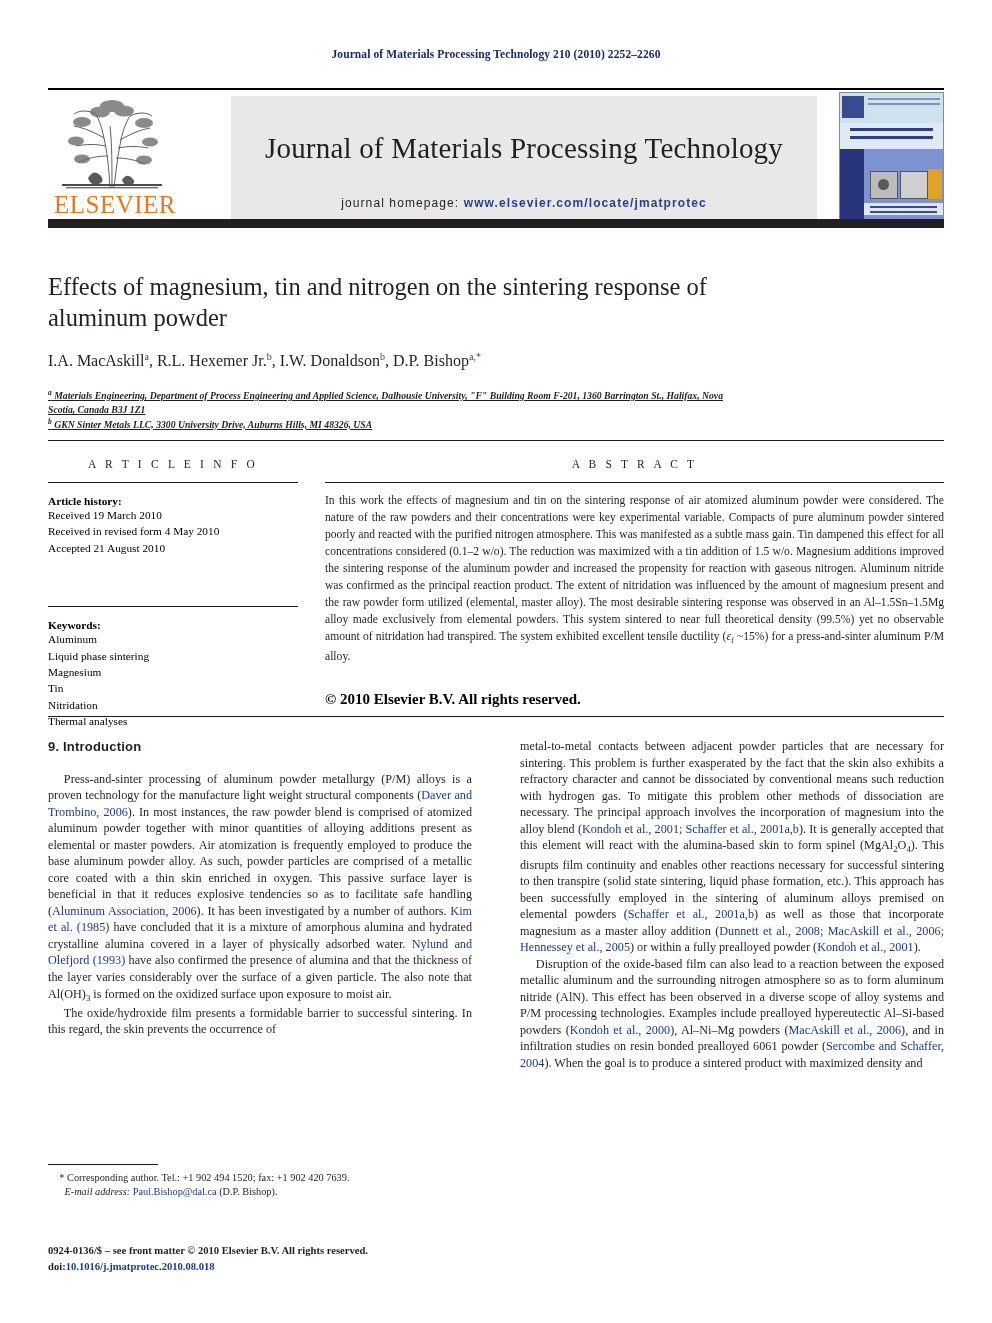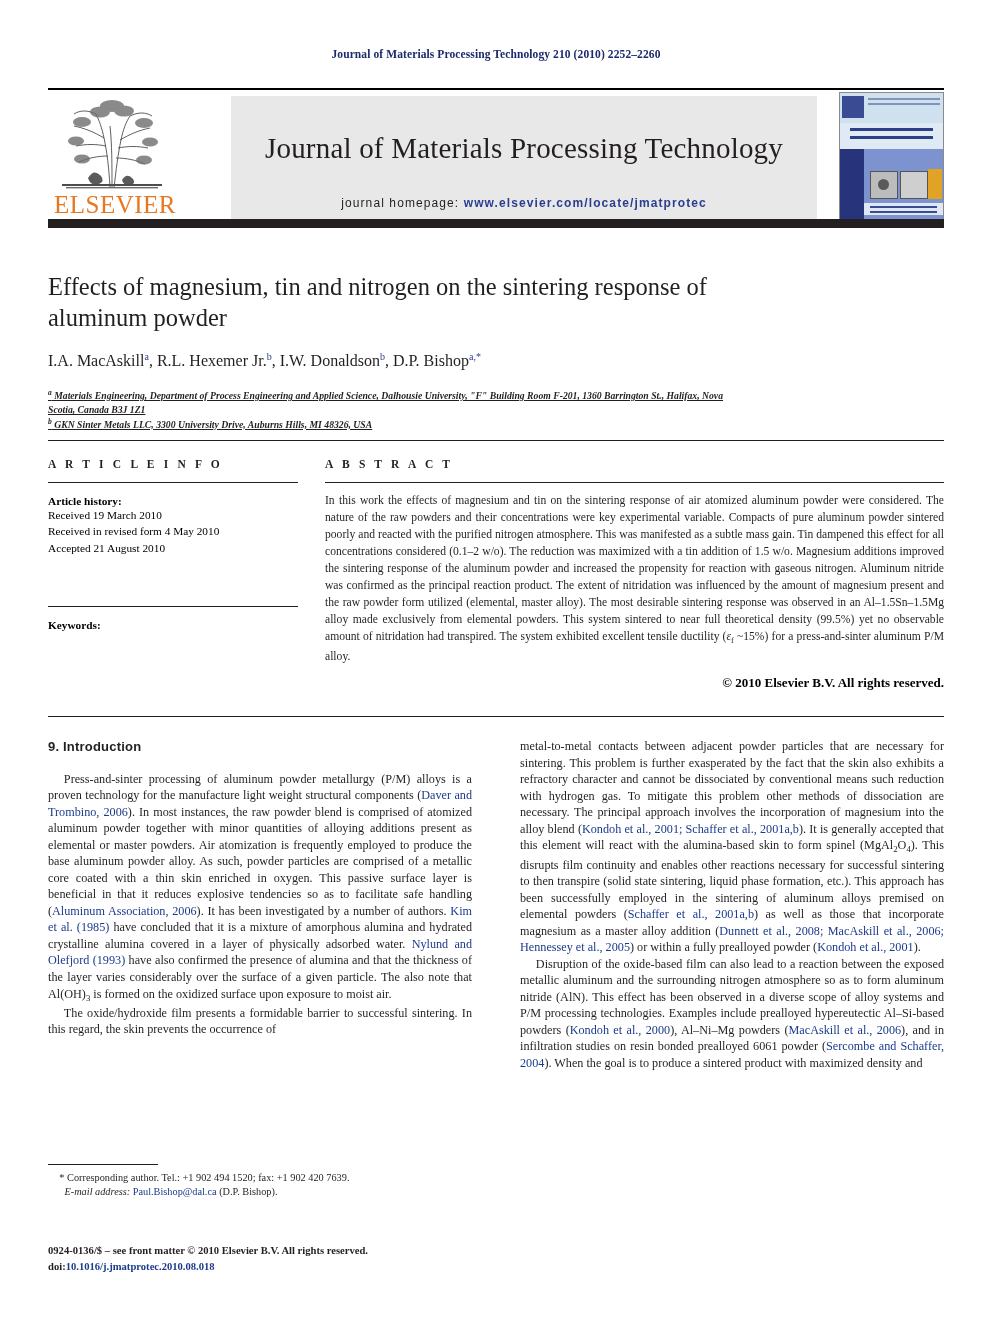--- a/index.html
+++ b/index.html
@@ -211,23 +211,24 @@
   }
   .abs-col {
     position: absolute;
     left: 325px;
     top: 458px;
     width: 619px;
   }
   .sec-head {
     font-family: "Liberation Serif", serif;
     font-size: 11.5px;
-    font-weight: bold;
+    font-weight: normal;
     letter-spacing: 3.2px;
     color: #231f20;
+    text-align: center;
   }
   .thin-rule {
     height: 1px;
     background: #231f20;
     margin-top: 12px;
   }
   .hist-label, .kw-label {
     font-weight: bold;
     font-size: 11.3px;
     margin-top: 12px;
@@ -238,23 +239,22 @@
   }
   .kw-wrap { margin-top: 50px; }
   .abstract-body {
     font-size: 11.6px;
     line-height: 1.47;
     text-align: justify;
     margin-top: 9px;
     color: #231f20;
   }
   .copyright {
-    margin-top: 10px;
-    text-align: right;
-    font-size: 13px;
+    margin-top: 26px;
+    font-size: 15px;
     font-weight: bold;
   }
 
   
   .body-cols {
     position: absolute;
     left: 48px;
     top: 738px;
     width: 896px;
   }
@@ -412,20 +412,28 @@
     <div class="thin-rule"></div>
     <div class="hist-label">Article history:</div>
     <div class="hist-list">
         <div>Received 19 March 2010</div>
         <div>Received in revised form 4 May 2010</div>
         <div>Accepted 21 August 2010</div>
       </div>
     <div class="kw-wrap">
       <div class="thin-rule"></div>
       <div class="kw-label">Keywords:</div>
+      <div class="kw-list">
+          <div>Aluminum</div>
+          <div>Liquid phase sintering</div>
+          <div>Magnesium</div>
+          <div>Tin</div>
+          <div>Nitridation</div>
+          <div>Thermal analyses</div>
+        </div>
     </div>
   </div>
 
   <div class="abs-col">
     <div class="sec-head">A B S T R A C T</div>
     <div class="thin-rule"></div>
     <div class="abstract-body">In this work the effects of magnesium and tin on the sintering response of air atomized aluminum powder were considered. The nature of the raw powders and their concentrations were key experimental variable. Compacts of pure aluminum powder sintered poorly and reacted with the purified nitrogen atmosphere. This was manifested as a subtle mass gain. Tin dampened this effect for all concentrations considered (0.1–2 w/o). The reduction was maximized with a tin addition of 1.5 w/o. Magnesium additions improved the sintering response of the aluminum powder and increased the propensity for reaction with gaseous nitrogen. Aluminum nitride was confirmed as the principal reaction product. The extent of nitridation was influenced by the amount of magnesium present and the raw powder form utilized (elemental, master alloy). The most desirable sintering response was observed in an Al–1.5Sn–1.5Mg alloy made exclusively from elemental powders. This system sintered to near full theoretical density (99.5%) yet no observable amount of nitridation had transpired. The system exhibited excellent tensile ductility (<i>ε</i><sub>f</sub> ~15%) for a press-and-sinter aluminum P/M alloy.</div>
     <div class="copyright">© 2010 Elsevier B.V. All rights reserved.</div>
   </div>
 

